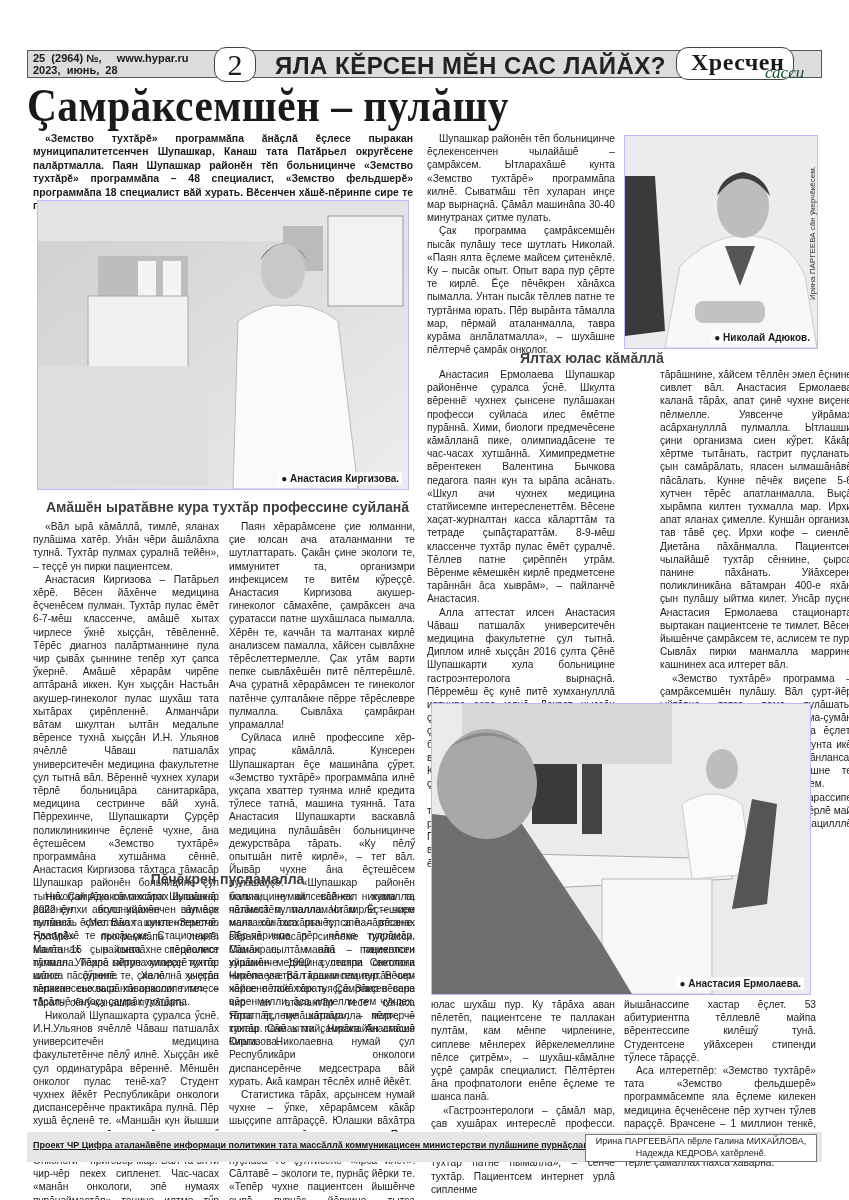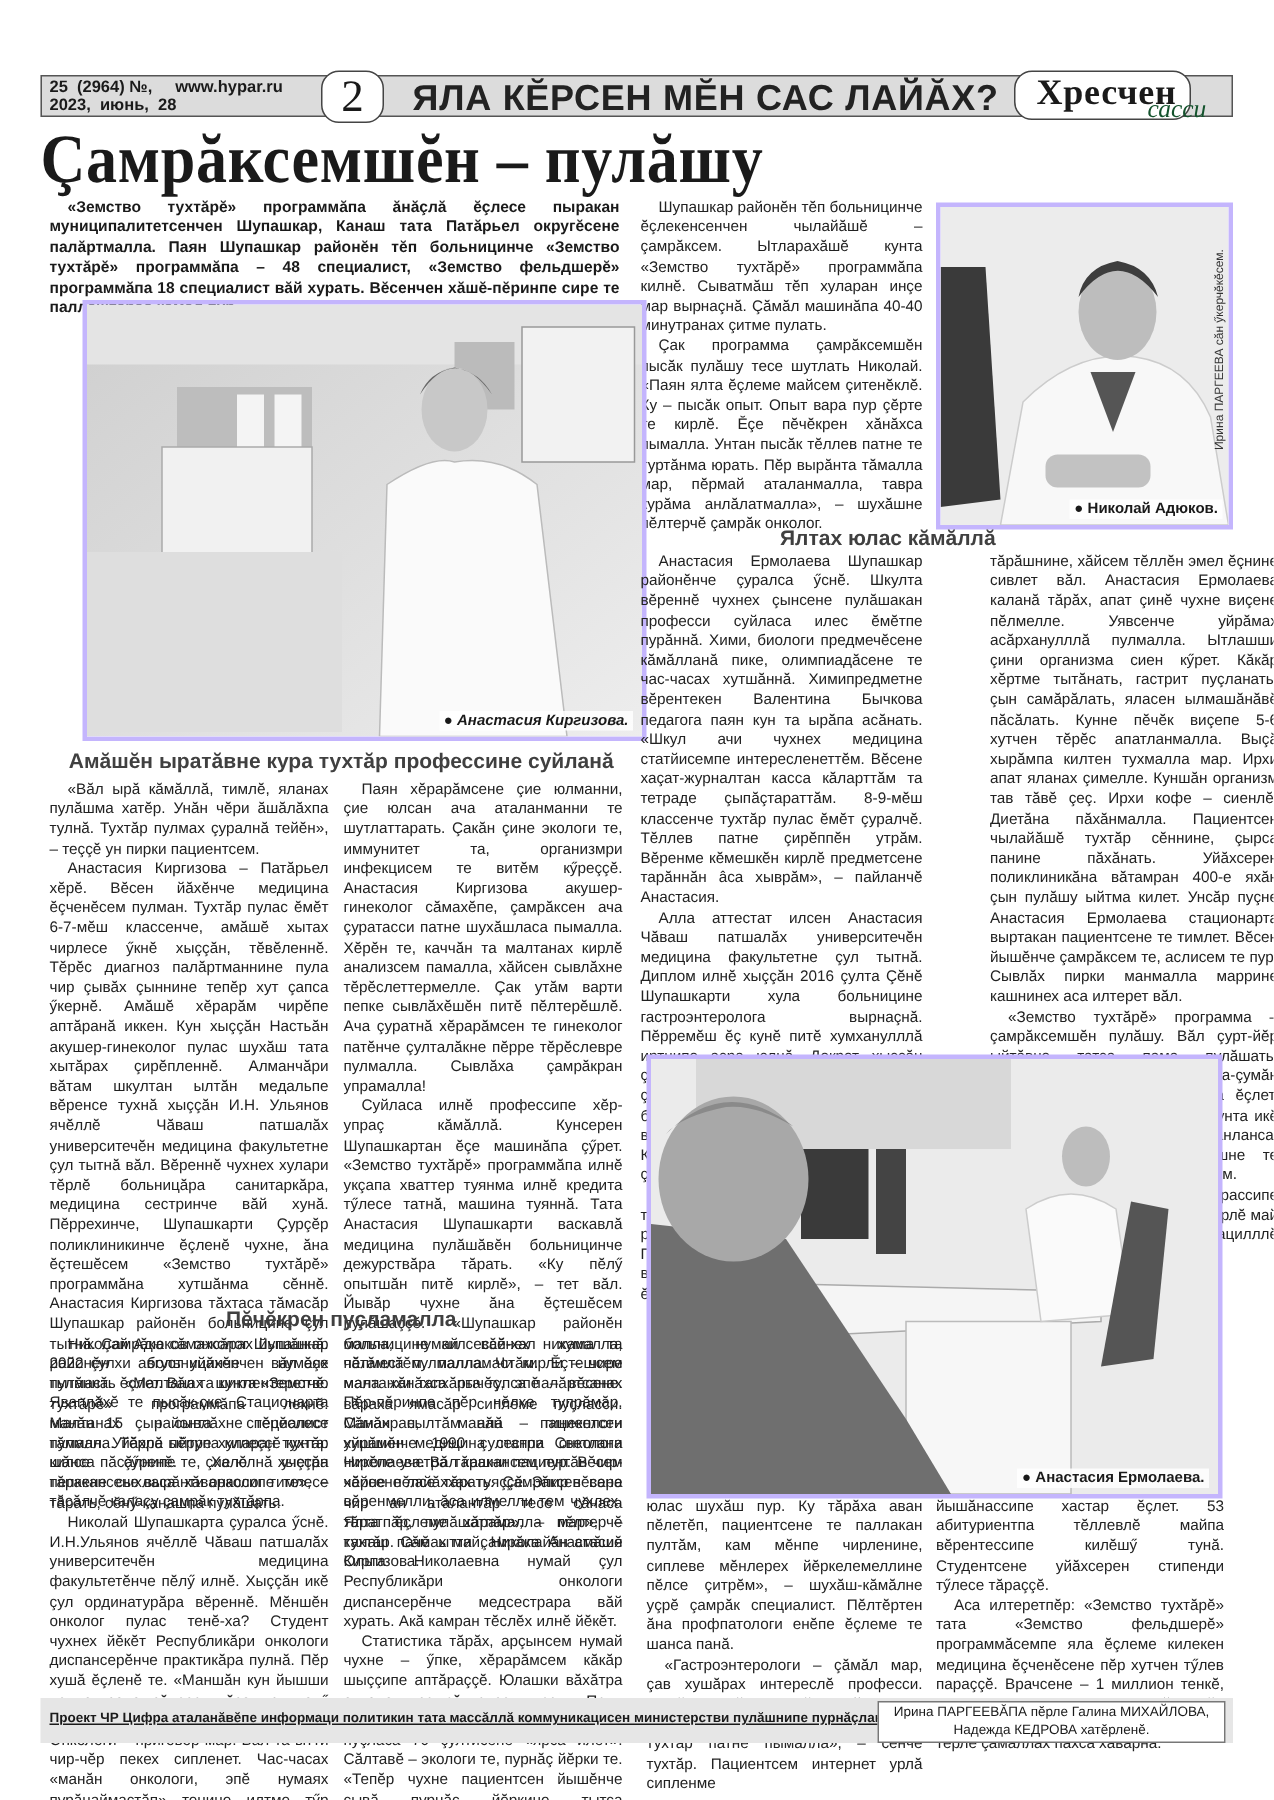--- a/index.html
+++ b/index.html
@@ -11,21 +11,21 @@
   .pgnum { position:absolute; left:214px; top:47px; width:40px; height:33px; border:1px solid #444; border-radius:12px; background:#fff; text-align:center; font-family:"Liberation Serif", serif; font-size:30px; line-height:33px; }
   .hdr-rubric { position:absolute; left:275px; top:52px; font-size:24px; font-weight:bold; letter-spacing:0.5px; color:#222; }
   .logo { position:absolute; left:676px; top:47px; width:118px; height:33px; border:1px solid #444; border-radius:12px; background:#fff; box-sizing:border-box; }
   .logo-main { position:absolute; left:14px; top:1px; font-family:"Liberation Serif", serif; font-weight:bold; font-size:24px; letter-spacing:0.5px; }
   .logo-sub { position:absolute; left:88px; top:15px; font-family:"Liberation Serif", serif; font-style:italic; font-size:17px; color:#14532d; }
   .title { position:absolute; left:27px; top:80px; font-family:"Liberation Serif", serif; font-weight:bold; font-size:46px; letter-spacing:0.5px; line-height:52px; transform:scaleX(0.9); transform-origin:left; }
   .lead { position:absolute; left:33px; top:132px; width:380px; font-size:10.4px; font-weight:bold; line-height:13.4px; text-align:justify; text-indent:12px; }
   .col { position:absolute; font-size:10.2px; line-height:13.2px; text-align:justify; color:#222; }
   .col p { margin:0; text-indent:12px; }
   .subhead { position:absolute; font-weight:bold; font-size:14px; text-align:center; color:#404040; }
-  .photo { position:absolute; border:3px solid #c4b5fd; overflow:hidden; }
+  .photo { position:absolute; border:1px solid #c4b5fd; overflow:hidden; }
   .cap { position:absolute; font-size:10px; font-weight:bold; background:rgba(255,255,255,0.85); padding:1px 3px; }
   .credit { position:absolute; font-size:8px; color:#333; transform:rotate(-90deg); transform-origin:left top; white-space:nowrap; }
   .footer-band { position:absolute; left:27px; top:1132px; width:795px; height:30px; background:#e6e6e6; }
   .footer-text { position:absolute; left:33px; top:1140px; font-size:9px; font-weight:bold; text-decoration:underline; }
   .footer-box { position:absolute; left:585px; top:1134px; width:230px; height:26px; border:1px solid #777; background:#fff; text-align:center; font-size:9px; line-height:12px; }
 </style>
 </head>
 <body>
 
 <div class="hdr"></div>
@@ -38,25 +38,25 @@
 <div class="logo">
   <span class="logo-main">Хресчен</span>
   <span class="logo-sub">сасси</span>
 </div>
 
 <div class="title">Çамрăксемшĕн – пулăшу</div>
 
 <div class="lead">«Земство тухтăрĕ» программăпа ăнăçлă ĕçлесе пыракан муниципалитетсенчен Шупашкар, Канаш тата Патăрьел округĕсене палăртмалла. Паян Шупашкар районĕн тĕп больницинче «Земство тухтăрĕ» программăпа – 48 специалист, «Земство фельдшерĕ» программăпа 18 специалист вăй хурать. Вĕсенчен хăшĕ-пĕринпе сире те паллаштарас кăмăл пур.</div>
 
 <div class="col" style="left:427px; top:132px; width:188px;">
-  <p>Шупашкар районĕн тĕп больницинче ĕçлекенсенчен чылайăшĕ – çамрăксем. Ытларахăшĕ кунта «Земство тухтăрĕ» программăпа килнĕ. Сыватмăш тĕп хуларан инçе мар вырнаçнă. Çăмăл машинăпа 40-40 минутранах çитме пулать.</p>
+  <p>Шупашкар районĕн тĕп больницинче ĕçлекенсенчен чылайăшĕ – çамрăксем. Ытларахăшĕ кунта «Земство тухтăрĕ» программăпа килнĕ. Сыватмăш тĕп хуларан инçе мар вырнаçнă. Çăмăл машинăпа 30-40 минутранах çитме пулать.</p>
   <p>Çак программа çамрăксемшĕн пысăк пулăшу тесе шутлать Николай. «Паян ялта ĕçлеме майсем çитенĕклĕ. Ку – пысăк опыт. Опыт вара пур çĕрте те кирлĕ. Ĕçе пĕчĕкрен хăнăхса пымалла. Унтан пысăк тĕллев патне те туртăнма юрать. Пĕр вырăнта тăмалла мар, пĕрмай аталанмалла, тавра курăма анлăлатмалла», – шухăшне пĕлтерчĕ çамрăк онколог.</p>
 </div>
 
-<div class="photo" style="left:55px; top:200px; width:370px; height:288px;font-style:italic;">
+<div class="photo" style="left:37px; top:200px; width:370px; height:288px;">
   <svg width="370" height="288">
     <defs>
       <linearGradient id="g1" x1="0" y1="0" x2="1" y2="1">
           <stop offset="0" stop-color="#cfcfcf"></stop>
           <stop offset="1" stop-color="#ededed"></stop>
         </linearGradient>
     </defs>
     <rect width="370" height="288" fill="url(#g1)"></rect>
     <rect x="0" y="0" width="370" height="40" fill="#e4e4e4"></rect>
     <rect x="60" y="55" width="90" height="110" fill="#bdbdbd"></rect>

